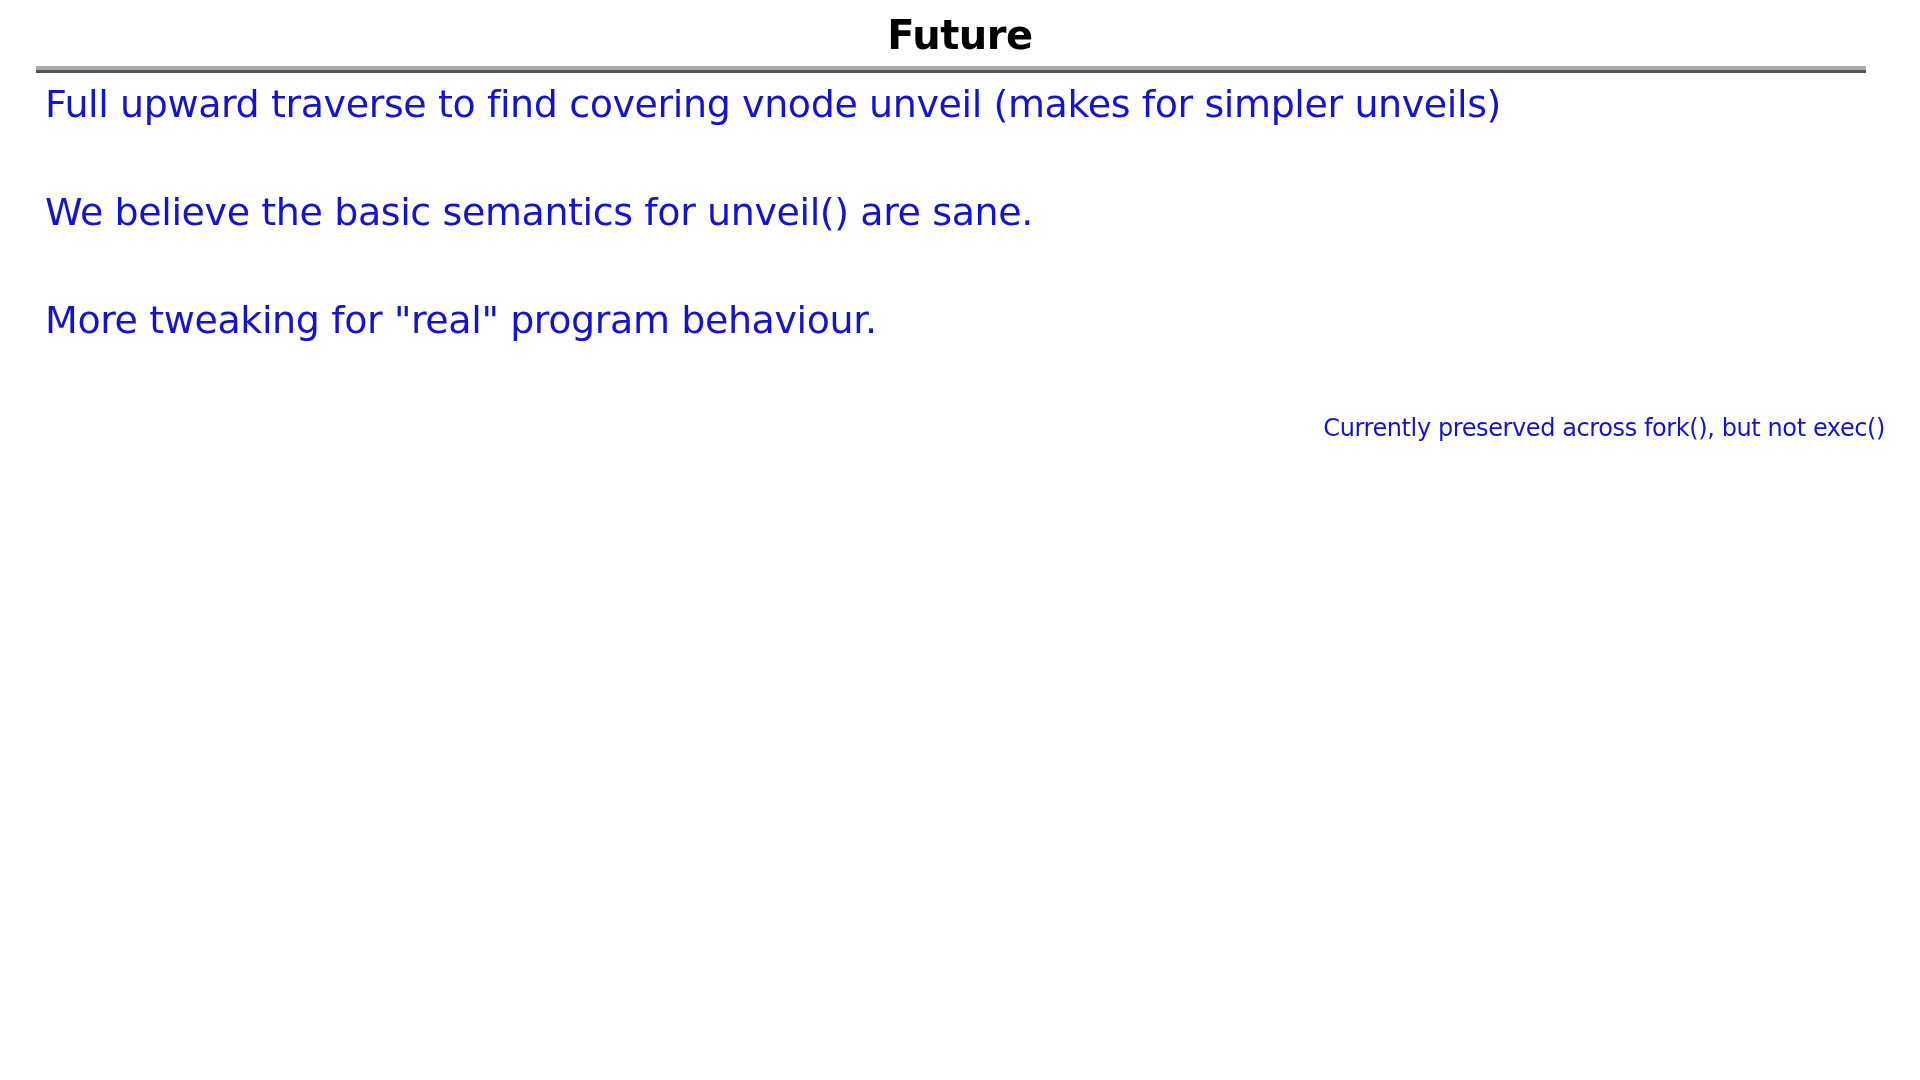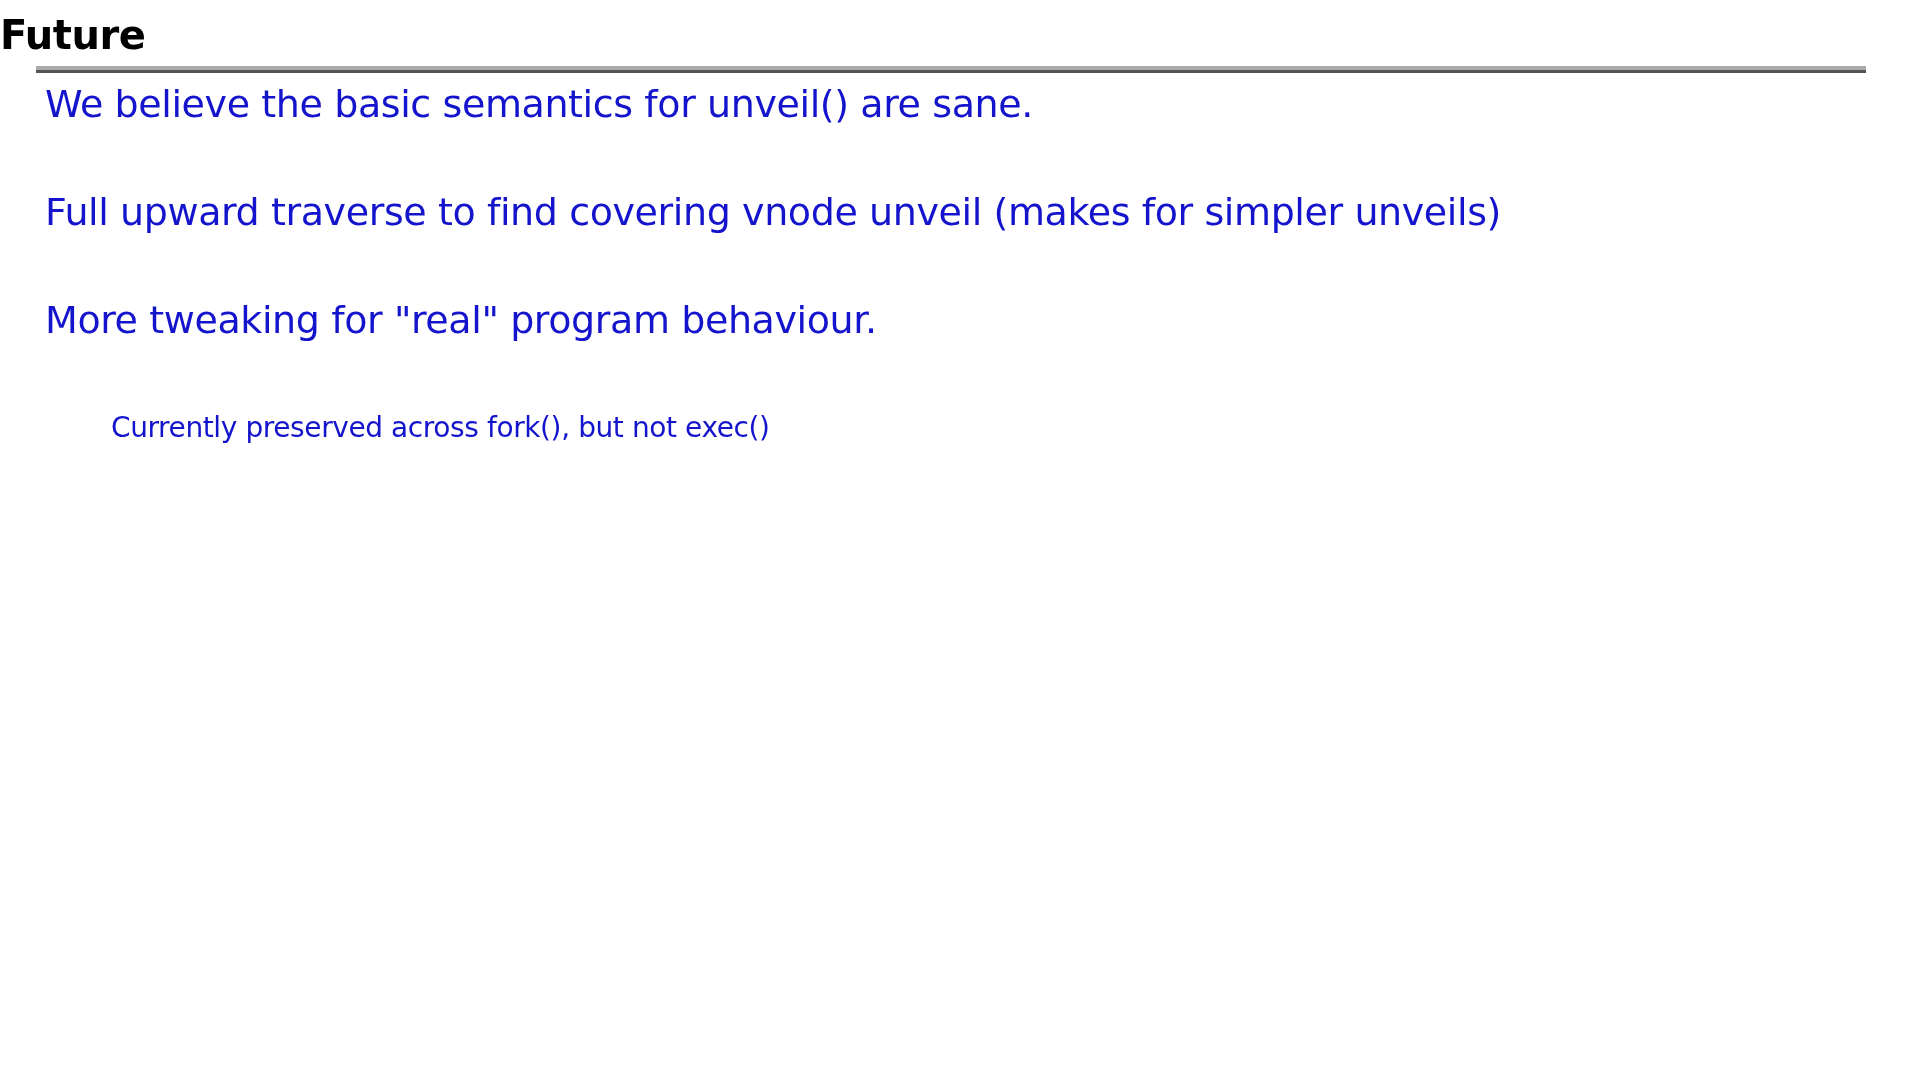--- a/index.html
+++ b/index.html
@@ -24,21 +24,21 @@
     height: 1080px;
     background: #ffffff;
   }
 
   
   .slide-title {
     position: absolute;
     left: 0;
     top: 12px;
     width: 1920px;
-    text-align: left;
+    text-align: center;
     font-family: "DejaVu Sans", sans-serif;
     font-weight: bold;
     font-size: 40px;
     line-height: 46px;
     letter-spacing: -0.5px;
     color: #000000;
     white-space: nowrap;
   }
 
   
@@ -82,42 +82,43 @@
     white-space: nowrap;
     letter-spacing: -0.4px;
   }
 
   .bullet-line.level-0 {
     margin-left: 0px;
     margin-bottom: 64px;
   }
 
   .bullet-line.level-1 {
-    margin-left: 66px;
-    font-size: 28px;
+    margin-left: 36px;
+    font-size: 24px;
     margin-bottom: 64px;
+    text-align: right;
   }
 </style>
 </head>
 <body>
 
 <div class="slide">
 
   <div class="slide-title">Future</div>
 
   <div class="title-rule">
     <div class="rule-light"></div>
     <div class="rule-dark"></div>
   </div>
 
   <div class="body-block">
 
+    <div class="bullet-line level-0">Full upward traverse to find covering vnode unveil (makes for simpler unveils)</div>
+
     <div class="bullet-line level-0">We believe the basic semantics for unveil() are sane.</div>
-
-    <div class="bullet-line level-0">Full upward traverse to find covering vnode unveil (makes for simpler unveils)</div>
 
     <div class="bullet-line level-0">More tweaking for "real" program behaviour.</div>
 
 
     <div class="bullet-line level-1">Currently preserved across fork(), but not exec()</div>
 
   </div>
 </div>
 
 </body></html>

